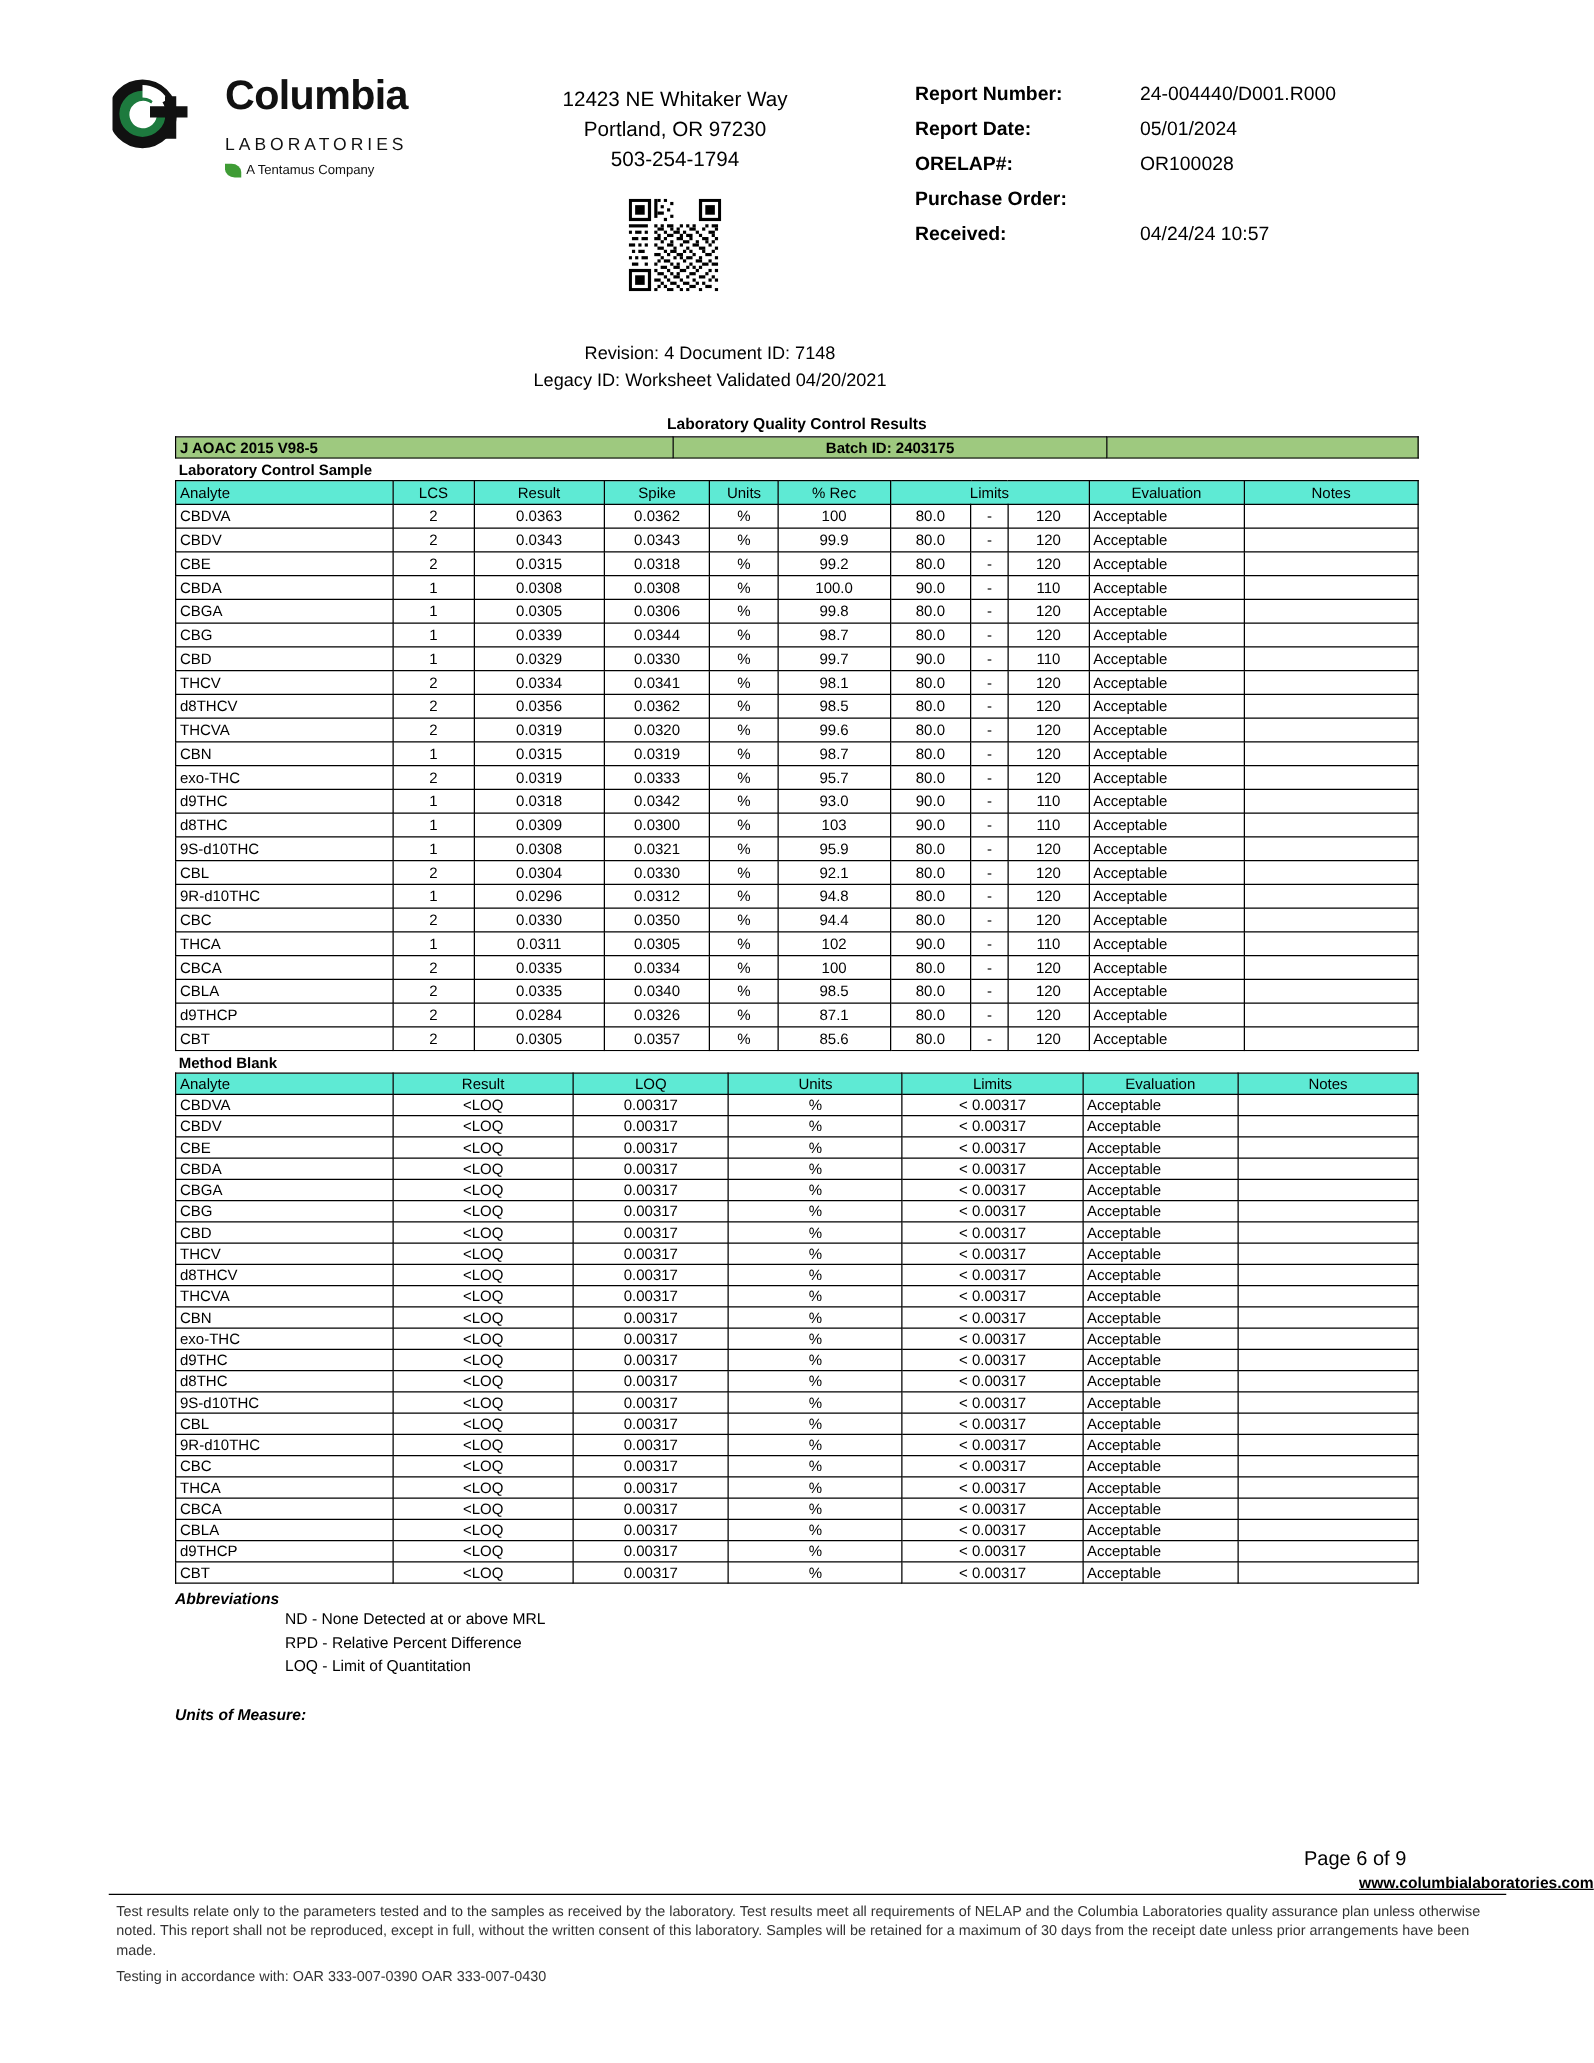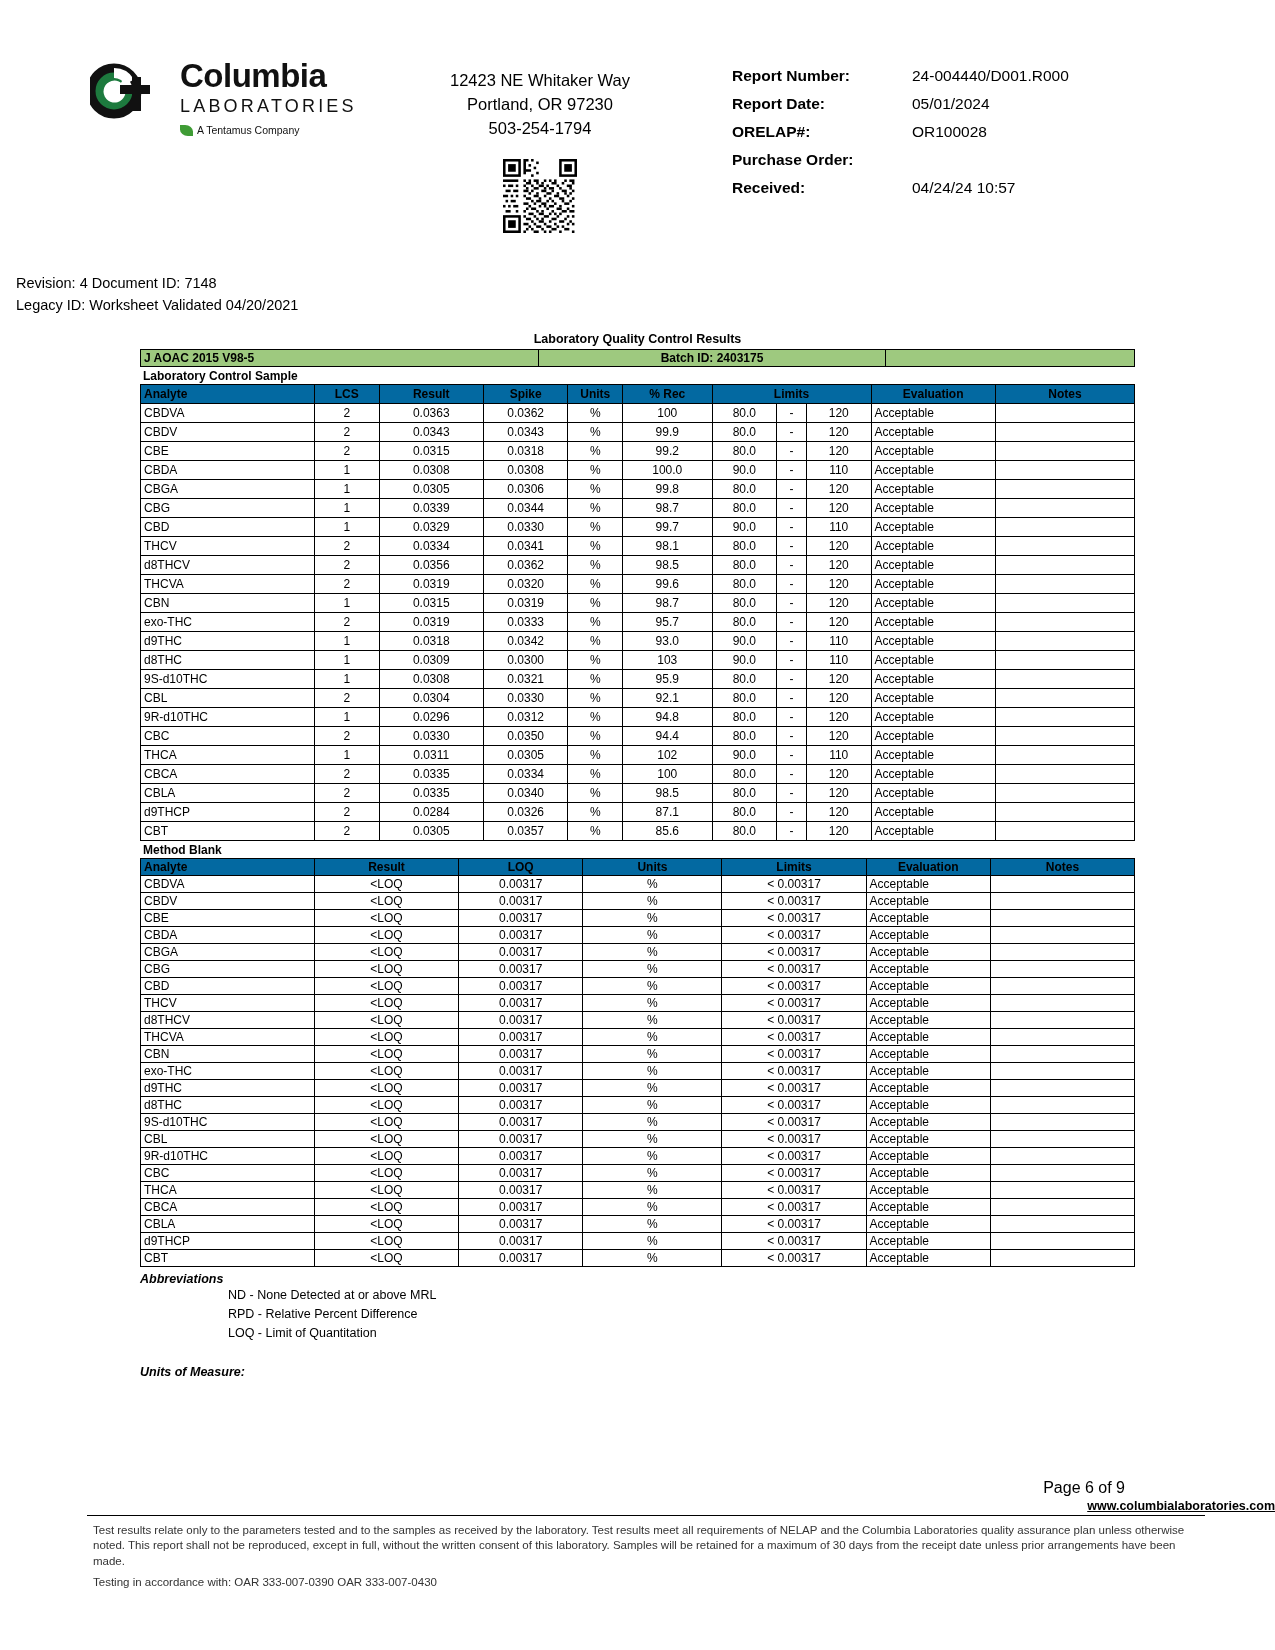--- a/index.html
+++ b/index.html
@@ -12,45 +12,45 @@
     position:relative;
   }
   .page { position:relative; width:1275px; height:1650px; padding:0; }
 
   
   .header { display:flex; align-items:flex-start; padding:55px 70px 0 90px; }
   .logo-block { width:300px; display:flex; align-items:flex-start; }
   .logo-mark { position:relative; width:84px; height:72px; flex:0 0 auto; }
   .logo-text { margin-left:6px; padding-top:4px; }
   .logo-name { font-size:33px; font-weight:bold; letter-spacing:-0.5px; color:#111; line-height:1; }
-  .logo-sub { font-size:18px; letter-spacing:3.2px; color:#111; margin-top:4px; }
+  .logo-sub { font-size:14px; letter-spacing:3.2px; color:#111; margin-top:15px; }
   .logo-tent { font-size:10.5px; color:#111; margin-top:7px; display:flex; align-items:center; gap:4px; }
   .leaf { width:13px; height:11px; background:#3f9c35; border-radius:0 60% 0 60%; display:inline-block; }
 
   .addr { width:300px; text-align:center; font-size:16.5px; line-height:1.45; padding-top:14px; }
   .qr-wrap { display:flex; justify-content:center; margin-top:18px; }
   .qr { width:74px; height:74px; }
 
   .meta { margin-left:42px; padding-top:12px; }
   .meta-row { display:flex; font-size:15.5px; line-height:1.1; margin-bottom:11px; }
   .meta-label { width:180px; font-weight:bold; }
   .meta-val { }
 
-  .revision { text-align:left; padding:40px 155px 0 16px; font-size:14.5px; line-height:1.5; }
+  .revision { text-align:center; padding:40px 155px 0 16px; font-size:14.5px; line-height:1.5; }
 
   
   .content { padding:0 140px 0 140px; }
   .qc-title { text-align:center; font-size:12.5px; font-weight:bold; margin-top:16px; margin-bottom:3px; }
 
   table.t { border-collapse:collapse; width:100%; font-size:12px; }
   table.t td, table.t th { border:1px solid #000; padding:1px 3px; }
 
   .greenbar td { background:#9ec97f; font-weight:bold; font-size:12px; border:1px solid #000; }
   .sect { font-weight:bold; font-size:12px; padding:2px 3px 1px 3px; border:none !important; background:#fff; }
-  .hdr td { background:#0369a1; font-weight:bold; text-align:center; font-size:12px; }
+  .hdr td { background:#5eead4; font-weight:normal; text-align:center; font-size:12px; }
   .hdr td.left { text-align:left; }
   .c { text-align:center; }
   .l { text-align:left; }
 
   .lcs-table td { height:19px; }
   .blank-table td { height:17px; }
 
   
   .val { text-align:center; }
 

